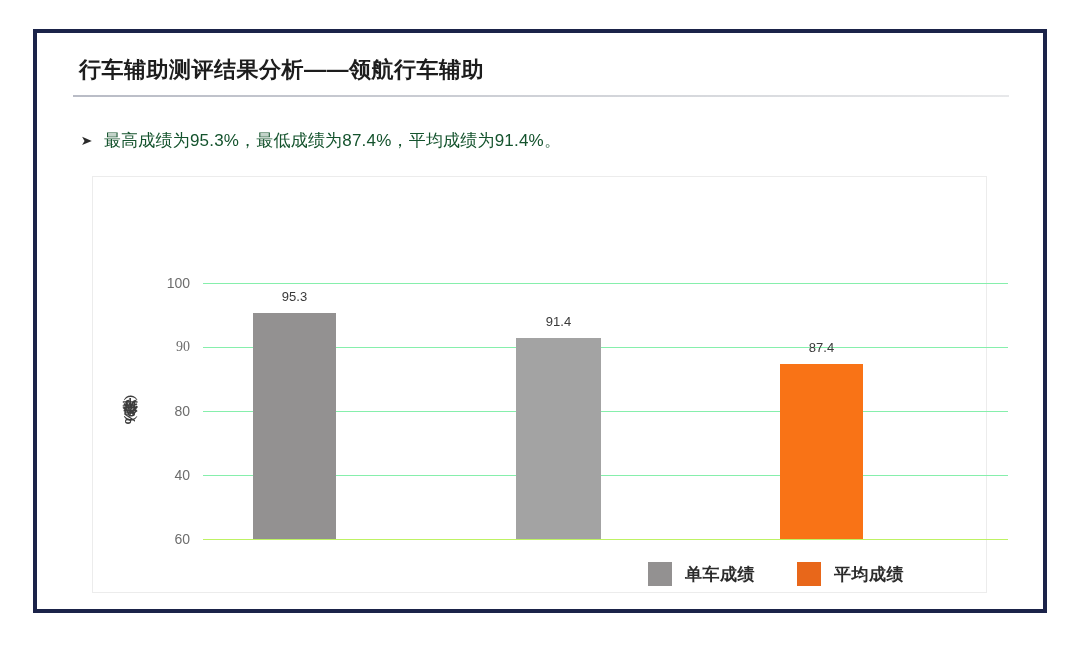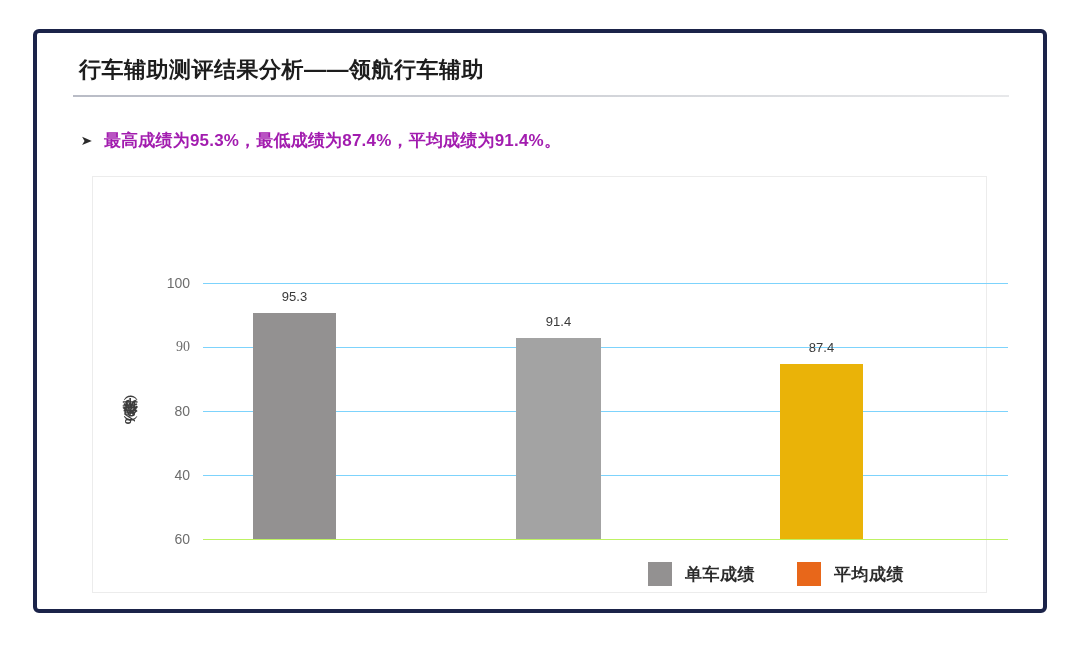--- a/index.html
+++ b/index.html
@@ -17,21 +17,21 @@
 
   
   .slide {
     position: absolute;
     left: 33px;
     top: 29px;
     width: 1014px;
     height: 584px;
     box-sizing: border-box;
     border: 4px solid #1b2349;
-    border-radius: 6px;
+    border-radius: 0;
     background: #ffffff;
   }
 
   
   .slide-title {
     position: absolute;
     left: 42px;
     top: 22px;
     font-size: 22px;
     font-weight: bold;
@@ -59,22 +59,22 @@
   }
   .bullet-marker {
     font-size: 13px;
     color: #2a2a2a;
     margin-right: 12px;
     line-height: 1;
     transform: scaleX(1.1);
   }
   .bullet-text {
     font-size: 17px;
-    font-weight: bold;
-    color: #a21caf;
+    font-weight: normal;
+    color: #14532d;
     letter-spacing: 0.2px;
   }
 
   
   .chart-panel {
     position: absolute;
     left: 55px;
     top: 143px;
     width: 895px;
     height: 417px;
@@ -100,21 +100,21 @@
     left: 110px;
     top: 106px;
     width: 805px;
     height: 256px;
   }
   .gridline {
     position: absolute;
     left: 0;
     width: 100%;
     height: 1px;
-    background: #7dd3fc;
+    background: #86efac;
   }
   .gridline.base {
     background: #bef264;
   }
   .ytick-label {
     position: absolute;
     right: 100%;
     margin-right: 13px;
     transform: translateY(-50%);
     font-size: 14px;
@@ -226,21 +226,21 @@
           </div>
         </div>
 
       <div id="bar-layer">
           <div class="bar" style="left: 50px; width: 83px; height: 225.92px; background: rgb(147, 145, 145);">
             <span class="bar-value">95.3</span>
           </div>
           <div class="bar" style="left: 313px; width: 85px; height: 200.96px; background: #a3a3a3;">
             <span class="bar-value">91.4</span>
           </div>
-          <div class="bar" style="left: 577px; width: 83px; height: 175.36px; background: #eab308;">
+          <div class="bar" style="left: 577px; width: 83px; height: 175.36px; background: #f97316;">
             <span class="bar-value">87.4</span>
           </div>
         </div>
     </div>
 
 
     <div class="legend">
       <div class="legend-item">
         <span class="legend-swatch" style="background: rgb(147, 145, 145);"></span>
         <span class="legend-label">单车成绩</span>

